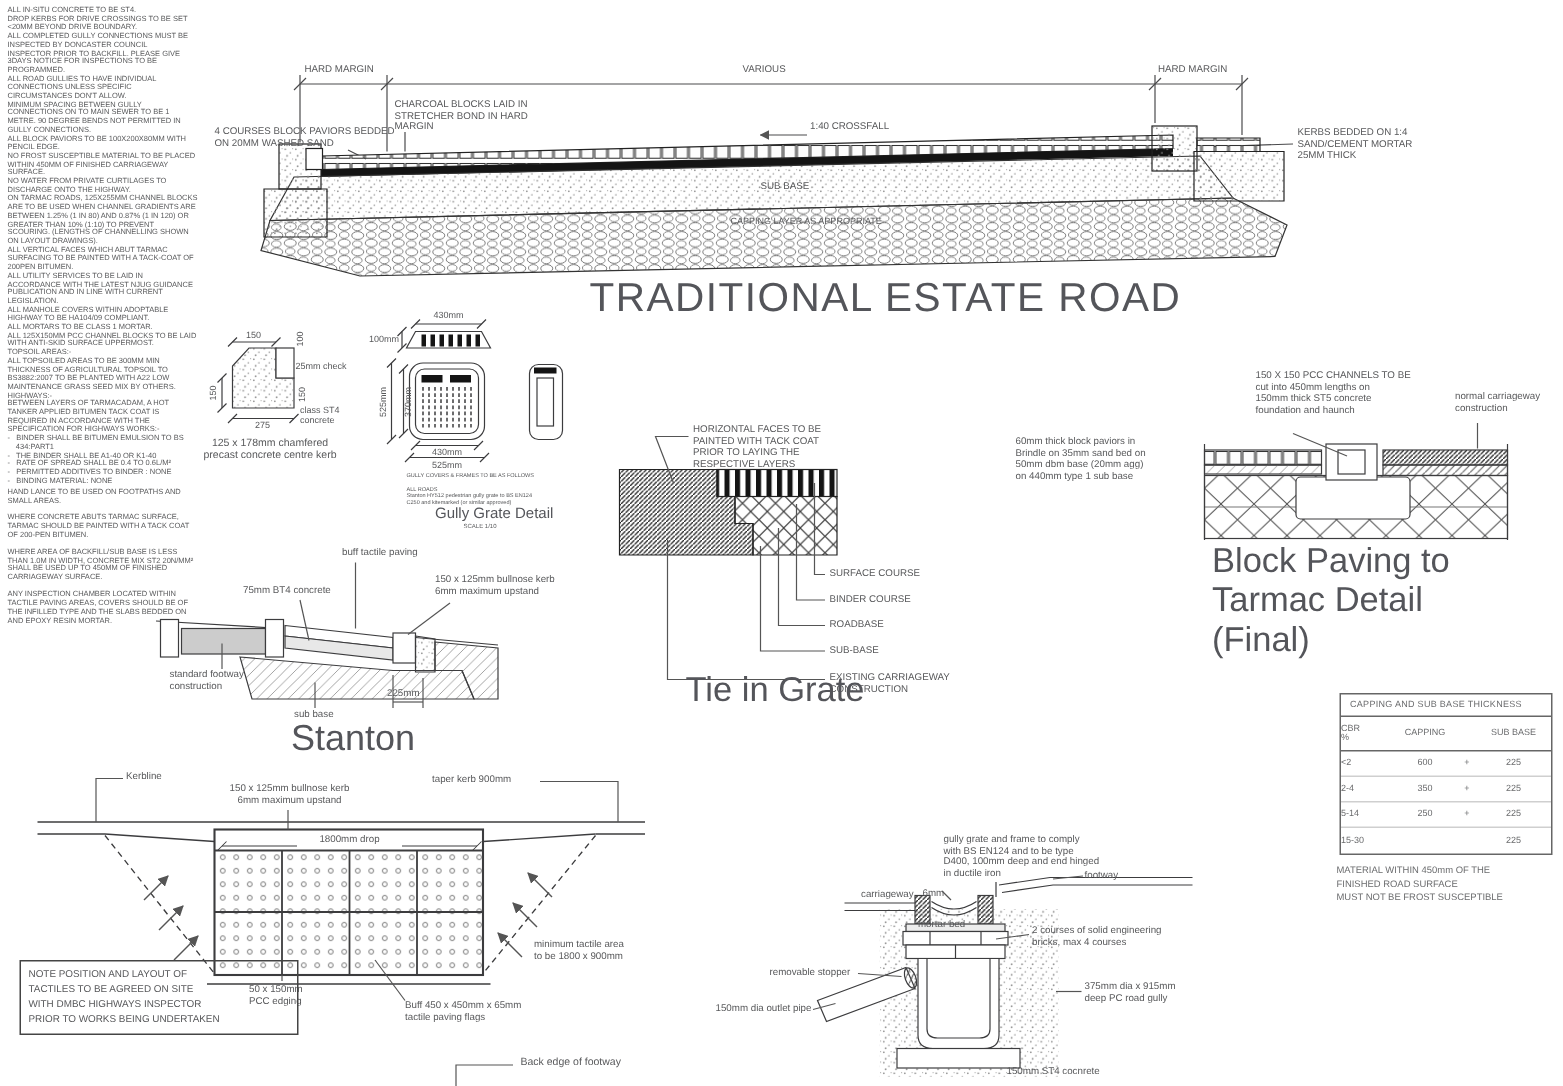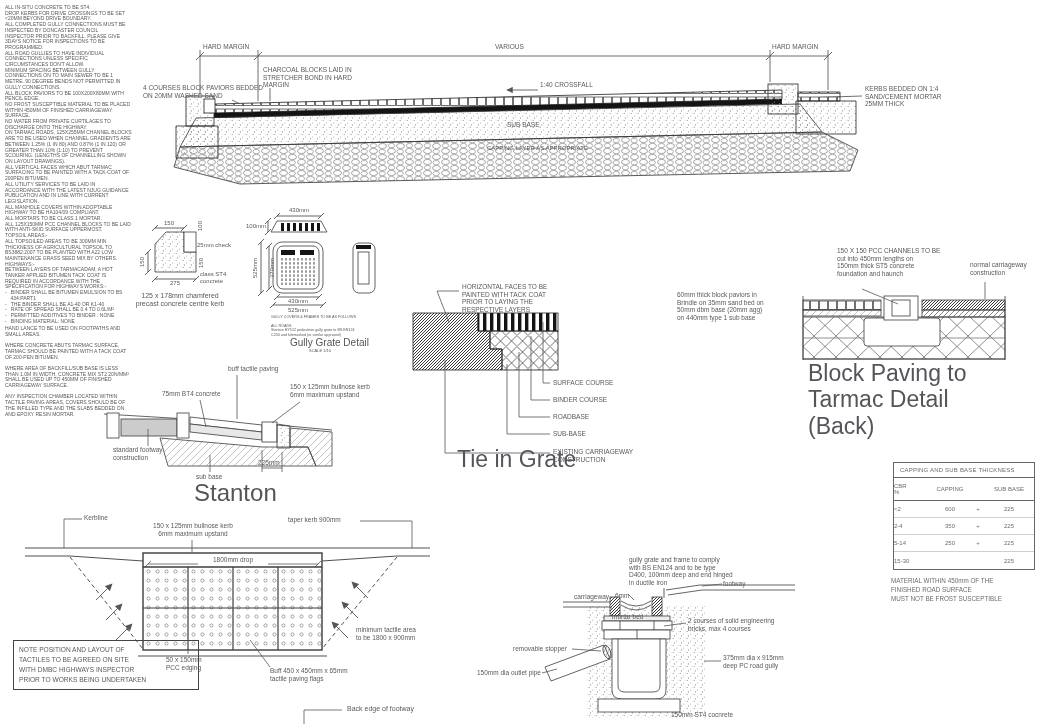--- a/index.html
+++ b/index.html
@@ -384,20 +384,21 @@
 STRETCHER BOND IN HARD
 MARGIN</div>
 <div class="lbl" style="left:143px;top:84px">4 COURSES BLOCK PAVIORS BEDDED
 ON 20MM WASHED SAND</div>
 <div class="lbl" style="left:540px;top:81px">1:40 CROSSFALL</div>
 <div class="lbl" style="left:865px;top:85px">KERBS BEDDED ON 1:4
 SAND/CEMENT MORTAR
 25MM THICK</div>
 <div class="lbl" style="left:507px;top:121px">SUB BASE</div>
 <div class="lbl" style="left:487px;top:145px;font-size:6px">CAPPING LAYER AS APPROPRIATE</div>
+<div class="lbl title-xl" style="left:393px;top:183px">TRADITIONAL ESTATE ROAD</div>
 
 <div class="lbl" style="left:197px;top:242px;font-size:6px">25mm check</div>
 <div class="lbl" style="left:200px;top:271px;font-size:6px">class ST4
 concrete</div>
 <div class="lbl c" style="left:126px;top:292px;width:108px;font-size:7px">125 x 178mm chamfered
 precast concrete centre kerb</div>
 
 <div class="lbl micro" style="left:271px;top:315px;width:110px">GULLY COVERS &amp; FRAMES TO BE AS FOLLOWS
 
 ALL ROADS
@@ -423,21 +424,21 @@
 150mm thick ST5 concrete
 foundation and haunch</div>
 <div class="lbl" style="left:970px;top:261px">normal carriageway
 construction</div>
 <div class="lbl" style="left:677px;top:291px">60mm thick block paviors in
 Brindle on 35mm sand bed on
 50mm dbm base (20mm agg)
 on 440mm type 1 sub base</div>
 <div class="lbl title-lg" style="left:808px;top:360px">Block Paving to
 Tarmac Detail
-(Back)</div>
+(Final)</div>
 
 <div class="lbl" style="left:228px;top:365px">buff tactile paving</div>
 <div class="lbl" style="left:162px;top:390px">75mm BT4 concrete</div>
 <div class="lbl" style="left:290px;top:383px">150 x 125mm bullnose kerb
 6mm maximum upstand</div>
 <div class="lbl" style="left:113px;top:446px">standard footway
 construction</div>
 <div class="lbl" style="left:196px;top:473px">sub base</div>
 <div class="lbl" style="left:258px;top:459px">225mm</div>
 <div class="lbl" style="left:194px;top:479px;font-size:24px;color:#54555a">Stanton</div>

